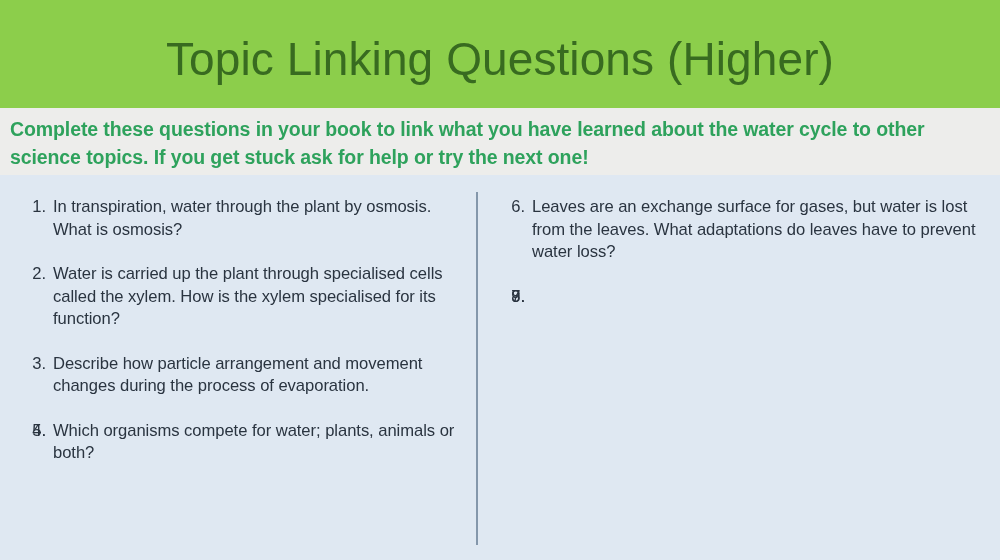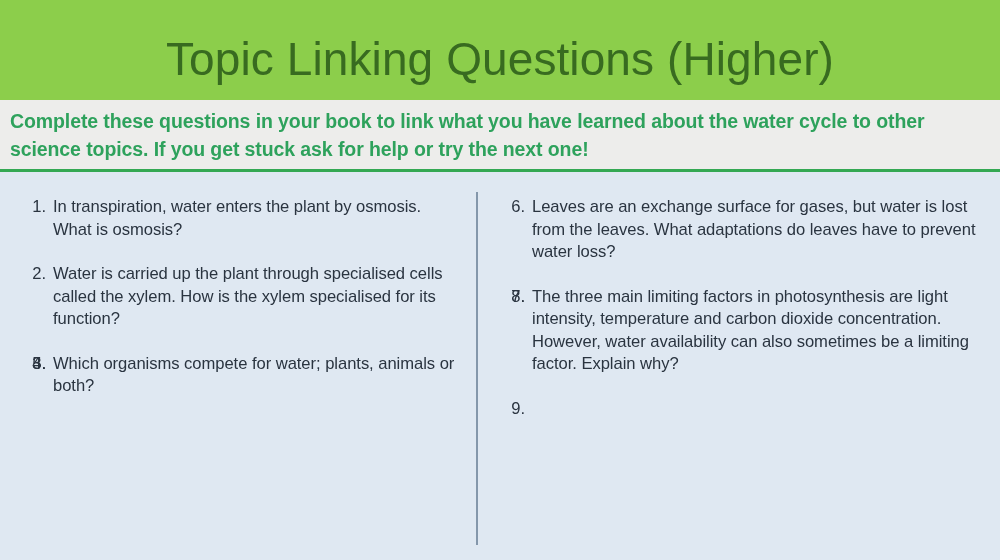--- a/index.html
+++ b/index.html
@@ -43,21 +43,21 @@
     font-weight: 400;
     letter-spacing: 0.1px;
     text-align: center;
     white-space: nowrap;
   }
 
   
   .instruction-band {
     position: absolute;
     left: 0;
-    top: 100px;
+    top: 108px;
     width: 1000px;
     height: 72px;
     background: #EDEDEB;
     border-bottom: 3px solid #34A853;
     box-sizing: border-box;
     padding: 7px 12px 0 10px;
   }
   .instruction-text {
     font-size: 19.5px;
     line-height: 28px;
@@ -133,28 +133,29 @@
   </div>
 
   <div class="body-area">
 
     <div class="column-divider"></div>
 
     <div class="col col-left">
       <ol class="q-list">
         <li>
           <span class="q-num">1.</span>
-          <span class="q-text">In transpiration, water enters the plant by osmosis. What is osmosis?</span>
+          <span class="q-text">In transpiration, water through the plant by osmosis. What is osmosis?</span>
         </li>
         <li>
           <span class="q-num">2.</span>
           <span class="q-text">Water is carried up the plant through specialised cells called the xylem. How is the xylem specialised for its function?</span>
         </li>
         <li>
           <span class="q-num">3.</span>
+          <span class="q-text">Describe how particle arrangement and movement changes during the process of evaporation.</span>
         </li>
         <li>
           <span class="q-num">4.</span>
         </li>
         <li>
           <span class="q-num">5.</span>
           <span class="q-text">Which organisms compete for water; plants, animals or both?</span>
         </li>
       </ol>
     </div>
@@ -163,21 +164,20 @@
       <ol class="q-list">
         <li>
           <span class="q-num">6.</span>
           <span class="q-text">Leaves are an exchange surface for gases, but water is lost from the leaves. What adaptations do leaves have to prevent water loss?</span>
         </li>
         <li>
           <span class="q-num">7.</span>
         </li>
         <li>
           <span class="q-num">8.</span>
-          <span class="q-text">The three main limiting factors in photosynthesis are light intensity, temperature and carbon dioxide concentration. However, water availability can also sometimes be a limiting factor. Explain why?</span>
         </li>
         <li>
           <span class="q-num">9.</span>
         </li>
       </ol>
     </div>
 
   </div>
 </div>
 

